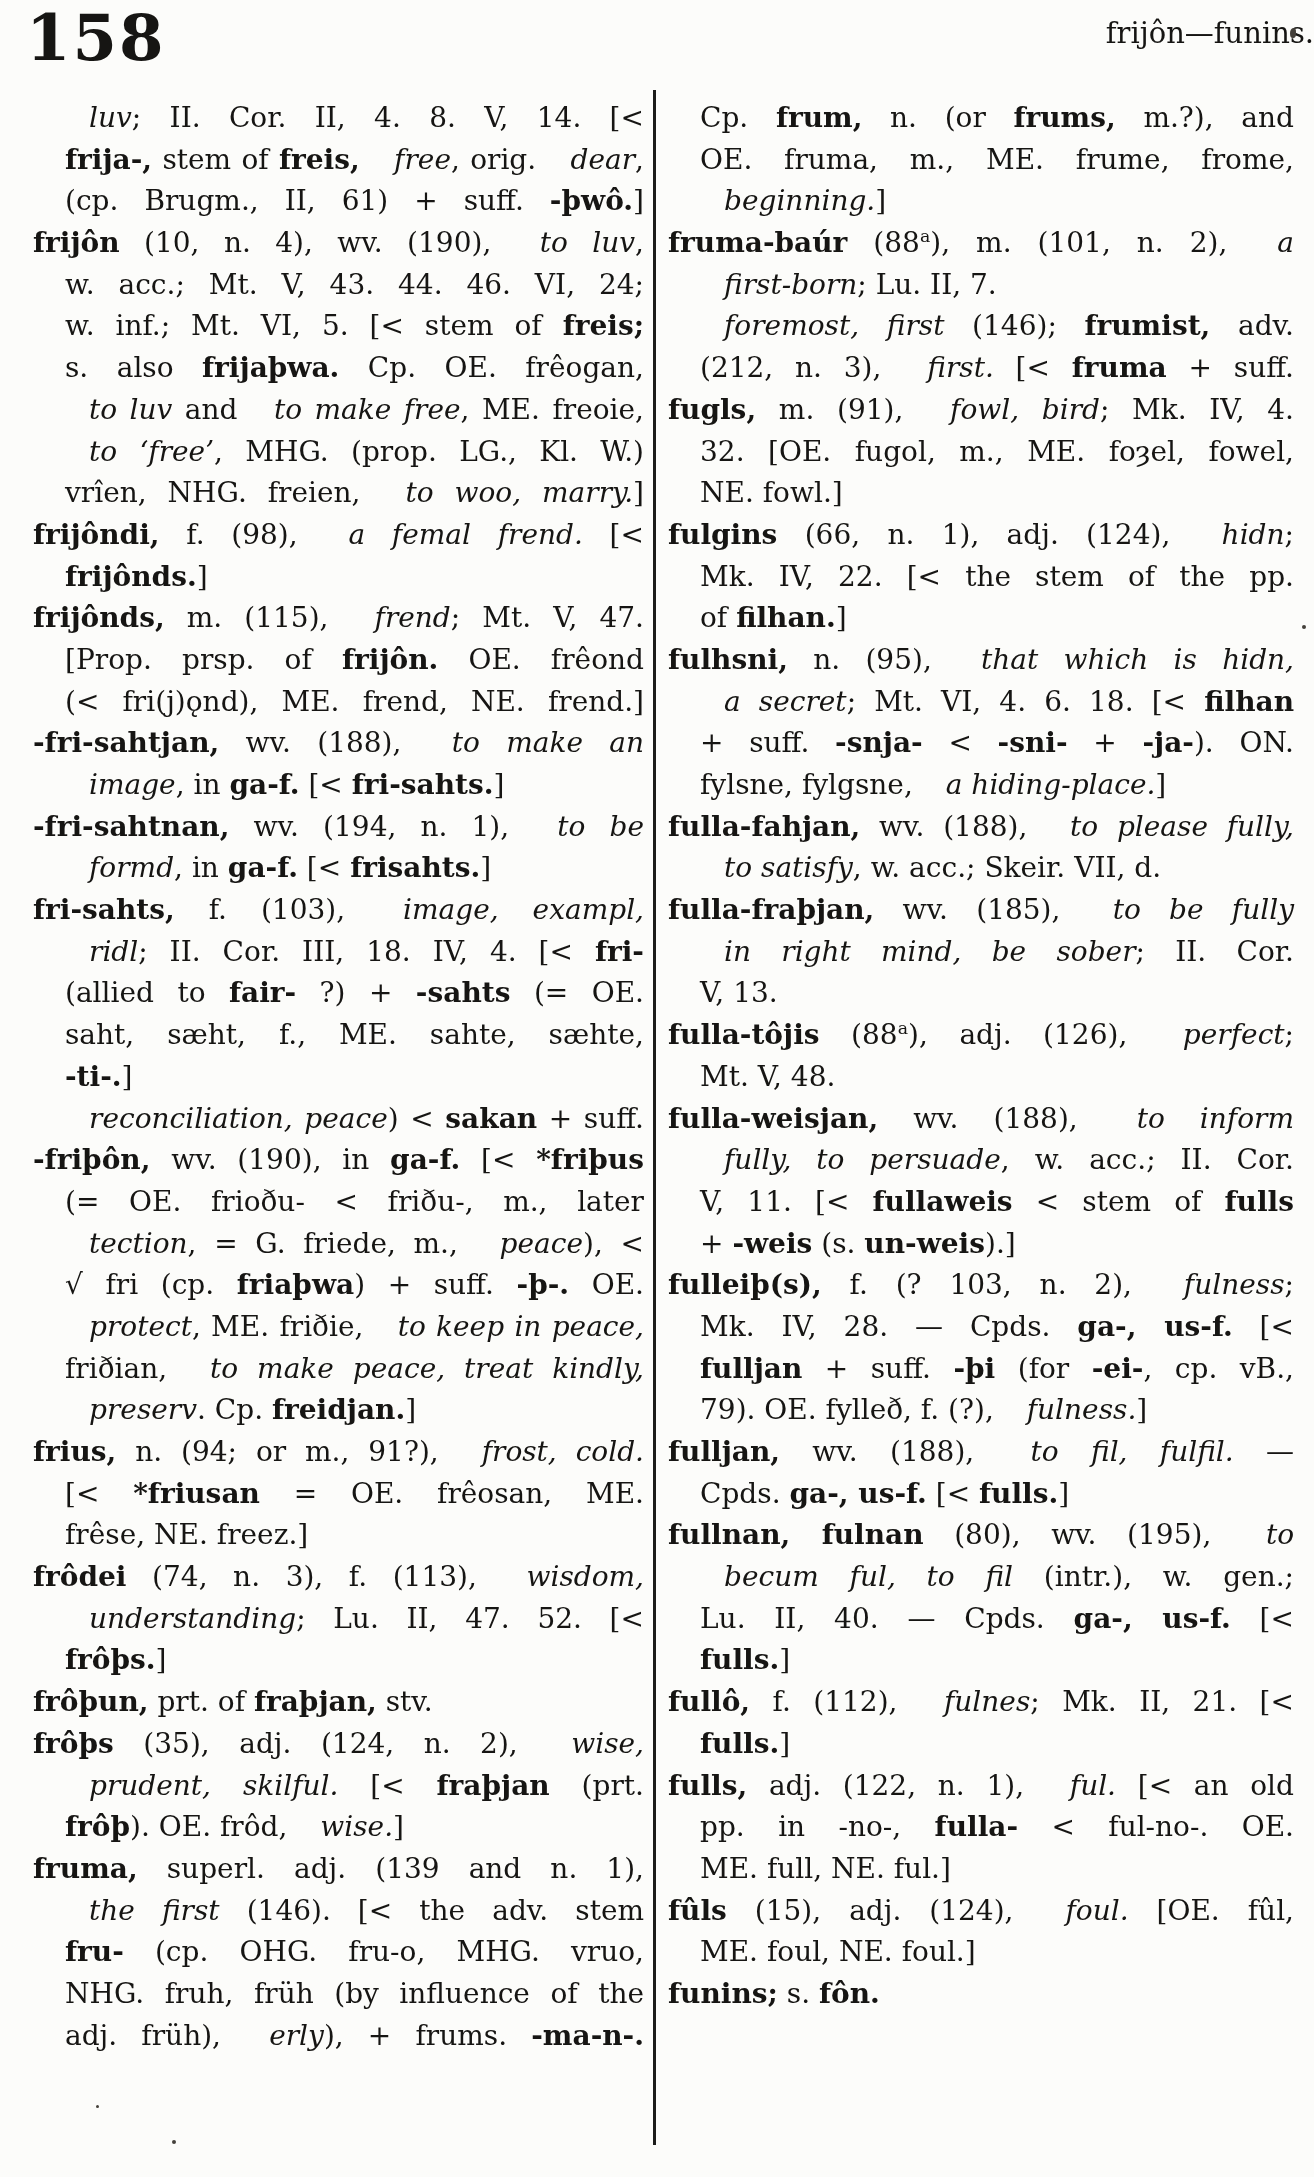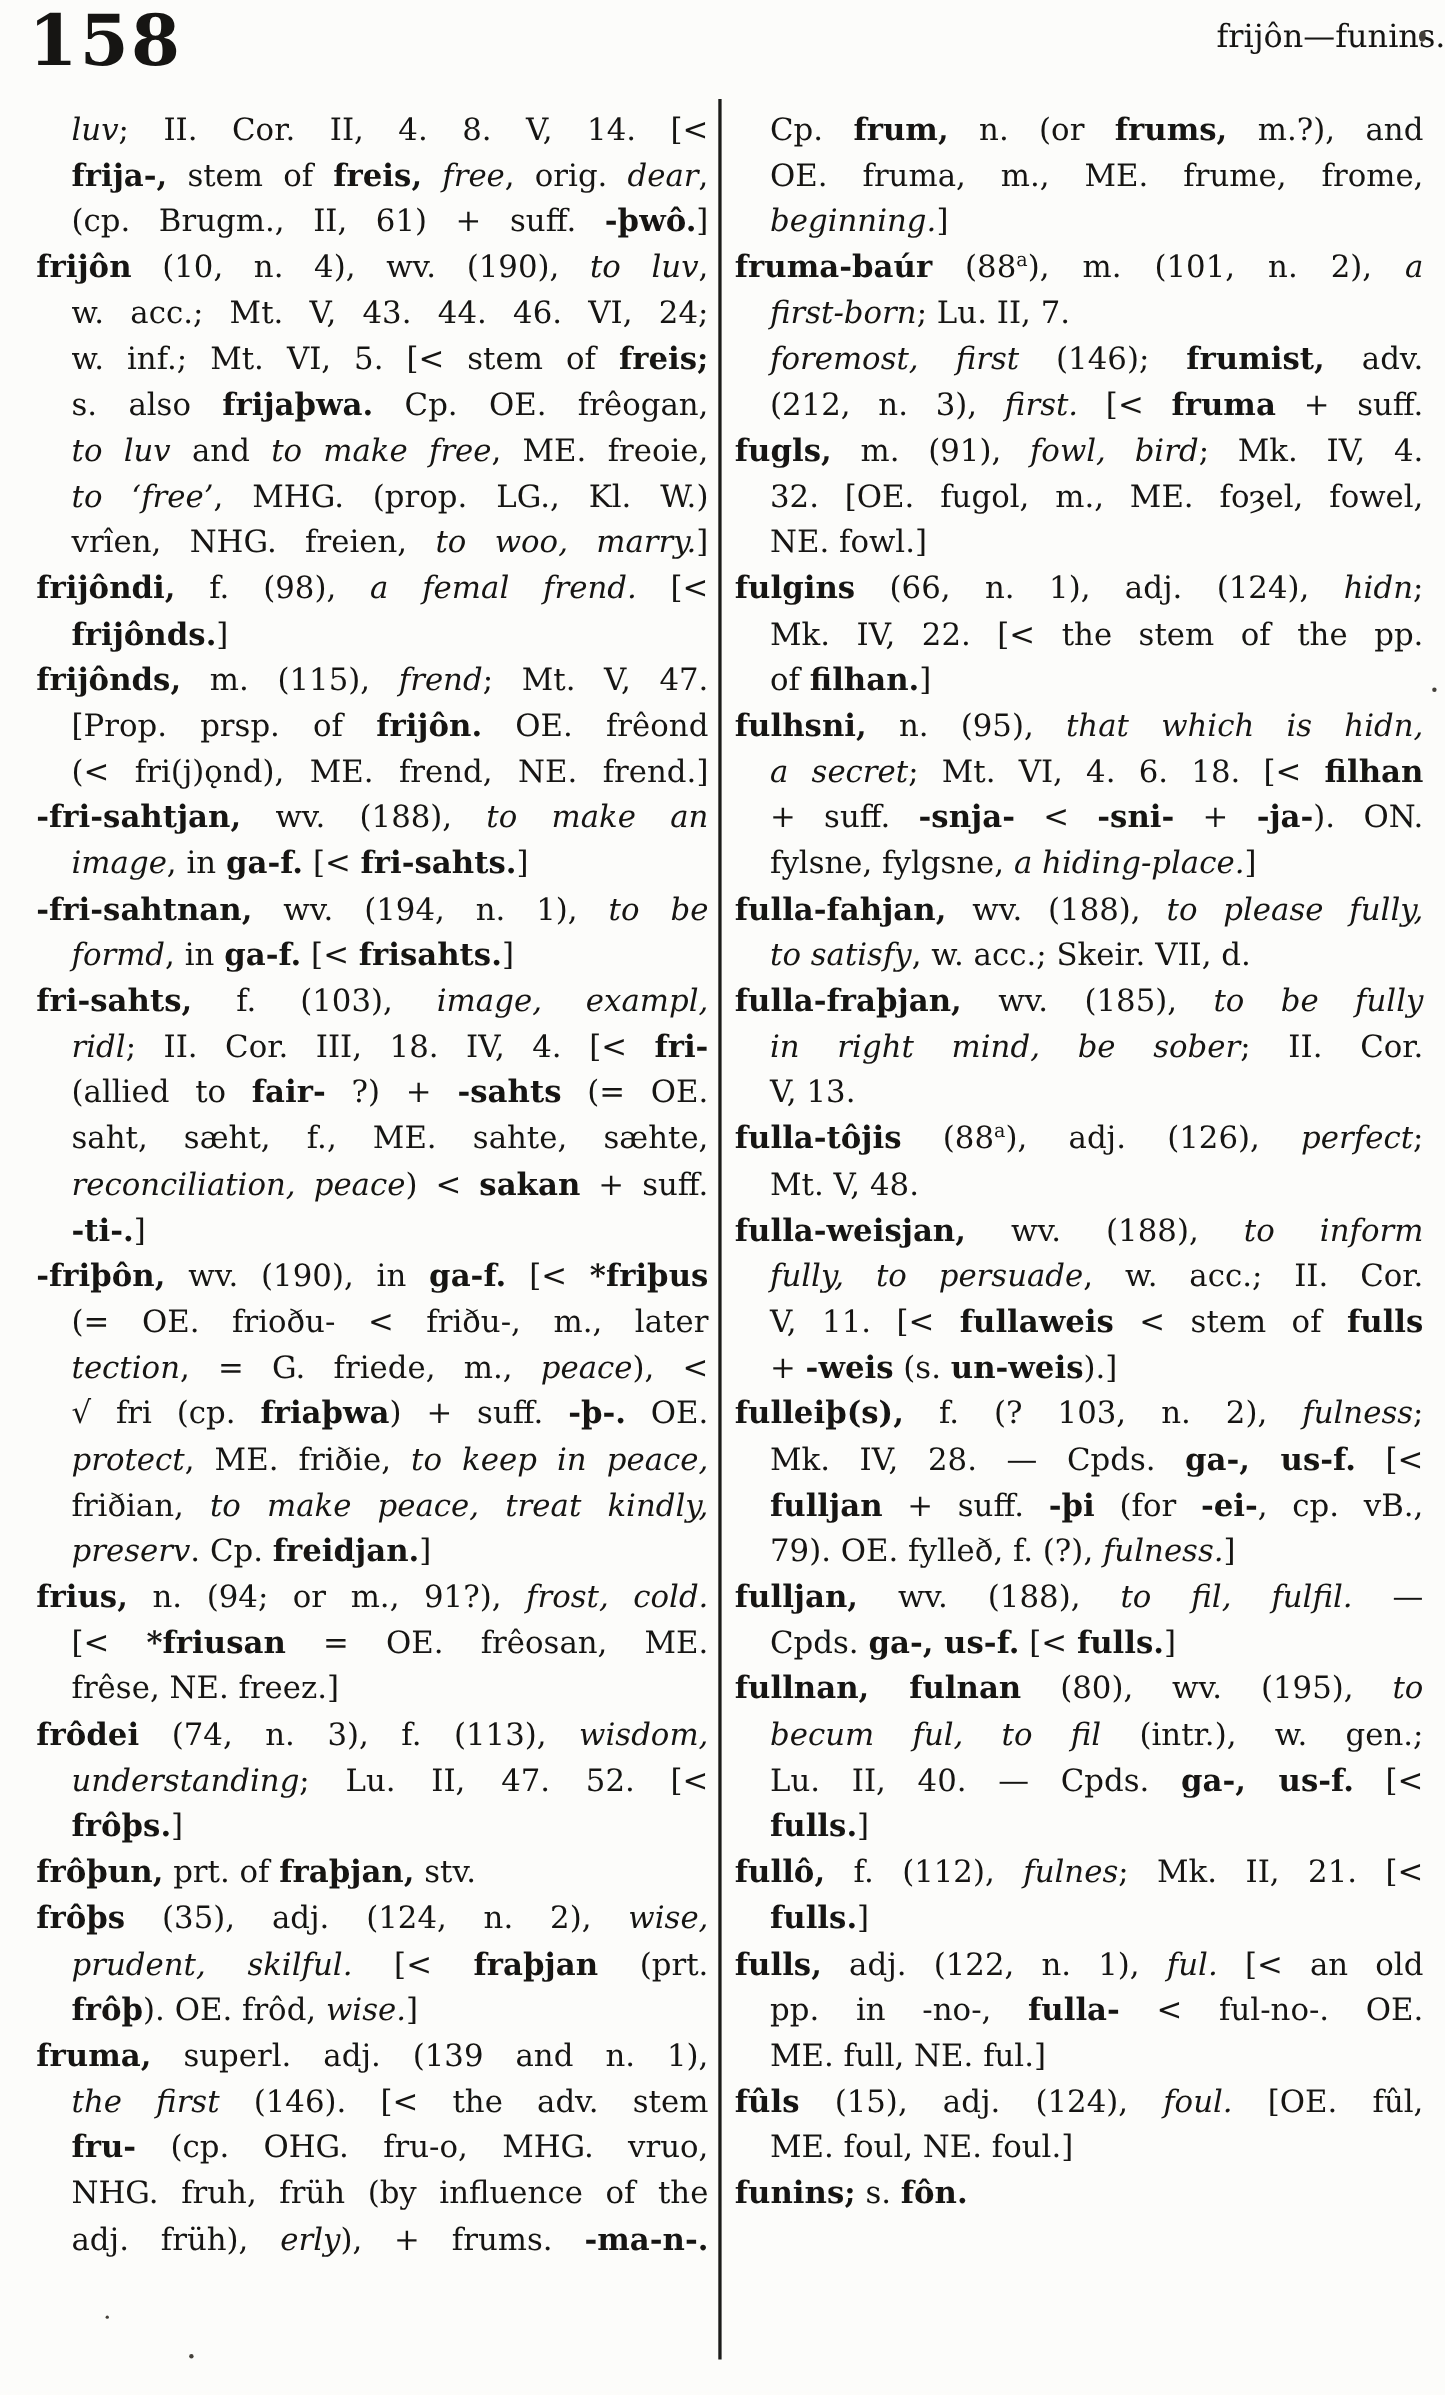--- a/index.html
+++ b/index.html
@@ -52,21 +52,21 @@
     white-space: normal;
     overflow: visible;
   }
   .line.ind { padding-left: 32px; }
   .line.just {
     text-align: justify;
     text-align-last: justify;
   }
   .seg-r { font-style: normal; font-weight: normal; }
   .seg-b { font-weight: bold; }
-  .seg-i { font-style: italic; }
+  .seg-i { font-style: italic; margin-left: 24px; }
   .seg-s { vertical-align: super; font-size: 0.62em; line-height: 0; }
   .speck {
     position: absolute;
     background: #44403a;
     border-radius: 50%;
   }
 </style>
 </head>
 <body>
 
@@ -91,22 +91,22 @@
     <div class="line ind just"><span class="seg-r">[Prop. prsp. of </span><span class="seg-b">frijôn.</span><span class="seg-r"> OE. frêond</span></div>
     <div class="line ind just"><span class="seg-r">(&lt; fri(j)ǫnd), ME. frend, NE. frend.]</span></div>
     <div class="line just"><span class="seg-b">-fri-sahtjan,</span><span class="seg-r"> wv. (188), </span><span class="seg-i">to make an</span></div>
     <div class="line ind"><span class="seg-i">image</span><span class="seg-r">, in </span><span class="seg-b">ga-f.</span><span class="seg-r"> [&lt; </span><span class="seg-b">fri-sahts.</span><span class="seg-r">]</span></div>
     <div class="line just"><span class="seg-b">-fri-sahtnan,</span><span class="seg-r"> wv. (194, n. 1), </span><span class="seg-i">to be</span></div>
     <div class="line ind"><span class="seg-i">formd</span><span class="seg-r">, in </span><span class="seg-b">ga-f.</span><span class="seg-r"> [&lt; </span><span class="seg-b">frisahts.</span><span class="seg-r">]</span></div>
     <div class="line just"><span class="seg-b">fri-sahts,</span><span class="seg-r"> f. (103), </span><span class="seg-i">image, exampl,</span></div>
     <div class="line ind just"><span class="seg-i">ridl</span><span class="seg-r">; II. Cor. III, 18. IV, 4. [&lt; </span><span class="seg-b">fri-</span></div>
     <div class="line ind just"><span class="seg-r">(allied to </span><span class="seg-b">fair-</span><span class="seg-r"> ?) + </span><span class="seg-b">-sahts</span><span class="seg-r"> (= OE.</span></div>
     <div class="line ind just"><span class="seg-r">saht, sæht, f., ME. sahte, sæhte,</span></div>
+    <div class="line ind"><span class="seg-b">-ti-.</span><span class="seg-r">]</span></div>
     <div class="line ind just"><span class="seg-i">reconciliation, peace</span><span class="seg-r">) &lt; </span><span class="seg-b">sakan</span><span class="seg-r"> + suff.</span></div>
-    <div class="line ind"><span class="seg-b">-ti-.</span><span class="seg-r">]</span></div>
     <div class="line just"><span class="seg-b">-friþôn,</span><span class="seg-r"> wv. (190), in </span><span class="seg-b">ga-f.</span><span class="seg-r"> [&lt; </span><span class="seg-b">*friþus</span></div>
     <div class="line ind just"><span class="seg-r">(= OE. frioðu- &lt; friðu-, m., later</span></div>
     <div class="line ind just"><span class="seg-i">tection</span><span class="seg-r">, = G. friede, m., </span><span class="seg-i">peace</span><span class="seg-r">), &lt;</span></div>
     <div class="line ind just"><span class="seg-r">√ fri (cp. </span><span class="seg-b">friaþwa</span><span class="seg-r">) + suff. </span><span class="seg-b">-þ-.</span><span class="seg-r"> OE.</span></div>
     <div class="line ind just"><span class="seg-i">protect</span><span class="seg-r">, ME. friðie, </span><span class="seg-i">to keep in peace,</span></div>
     <div class="line ind just"><span class="seg-r">friðian, </span><span class="seg-i">to make peace, treat kindly,</span></div>
     <div class="line ind"><span class="seg-i">preserv</span><span class="seg-r">. Cp. </span><span class="seg-b">freidjan.</span><span class="seg-r">]</span></div>
     <div class="line just"><span class="seg-b">frius,</span><span class="seg-r"> n. (94; or m., 91?), </span><span class="seg-i">frost, cold.</span></div>
     <div class="line ind just"><span class="seg-r">[&lt; </span><span class="seg-b">*friusan</span><span class="seg-r"> = OE. frêosan, ME.</span></div>
     <div class="line ind"><span class="seg-r">frêse, NE. freez.]</span></div>

